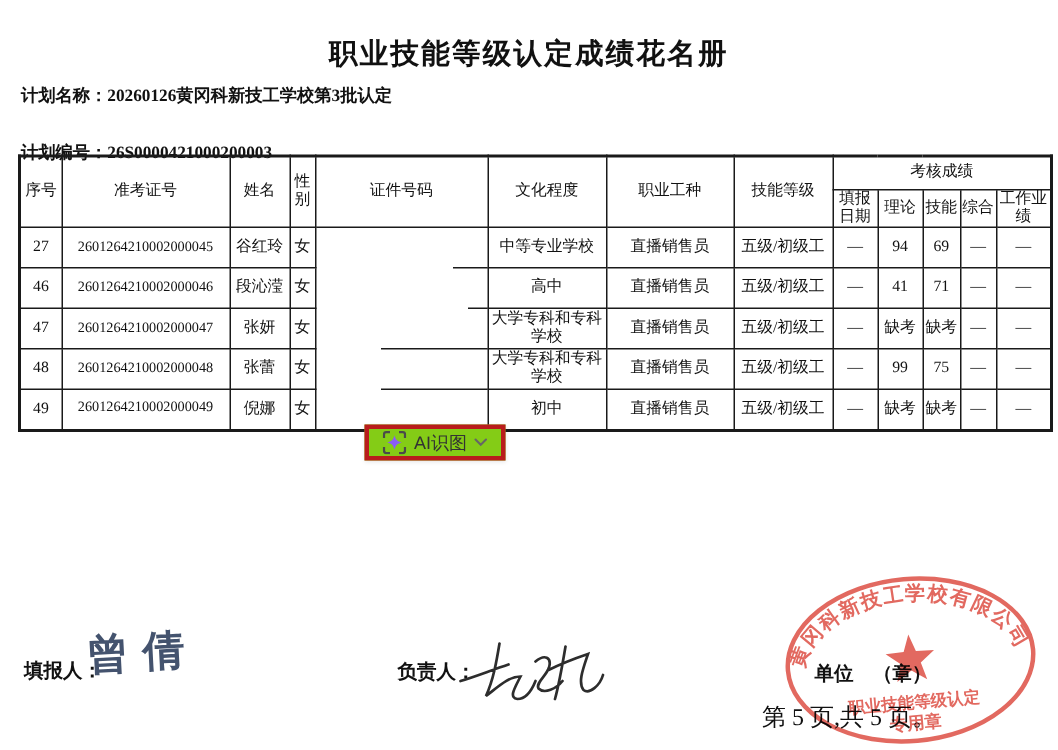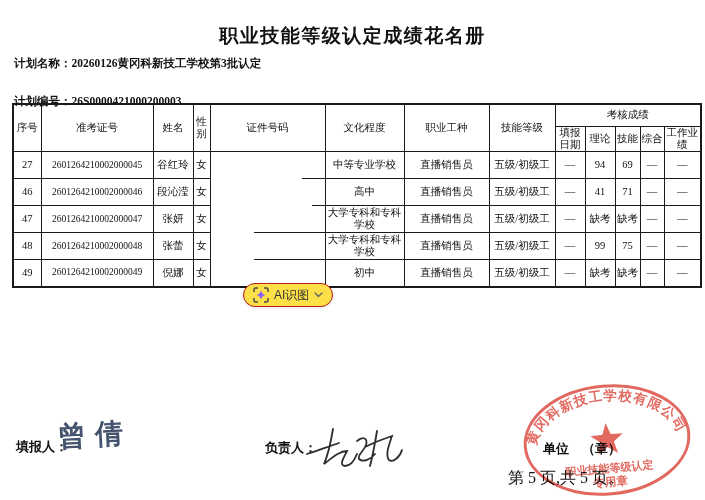--- a/index.html
+++ b/index.html
@@ -20,22 +20,22 @@
   .ticket{font-size:9.5px;}
   .edu{padding:0 8px;margin-top:12px;}
   .ethics-h{padding:0 4px;} .work-h{padding:0 7px;margin-top:36px;}
   .gender-h{padding:0 1px;}
   .idcell{position:relative;}
   .stub{position:absolute;right:0;height:1px;background:#1a1a1a;}
   .s1{top:26px;width:23px;} .s2{top:53px;width:13px;}
   .s3{top:80px;width:71px;} .s4{top:107px;width:71px;}
 
   .ai-btn{position:absolute;left:243px;top:283px;height:24px;box-sizing:border-box;
-        display:flex;align-items:center;gap:5px;padding:0 9px;background:#fde047;
-        border:1px solid #b91c1c;border-radius:12px;
+        display:flex;align-items:center;gap:5px;padding:0 9px;background:#84cc16;
+        border:3px solid #b91c1c;border-radius:0;
         font-family:"Liberation Sans",sans-serif;font-size:12px;color:#333;
         box-shadow:0 1px 3px rgba(0,0,0,.10);cursor:pointer;}
   .ai-btn .chev{display:flex;align-items:center;}
 
   .flabel{position:absolute;font-size:13px;font-weight:bold;white-space:nowrap;}
   .lab-filler{left:16px;top:438px;}
   .lab-manager{left:265px;top:439px;}
   .lab-unit{left:543px;top:440px;}
   .page-info{position:absolute;left:508px;top:468px;font-size:16px;font-weight:normal;text-align:center;}
 

